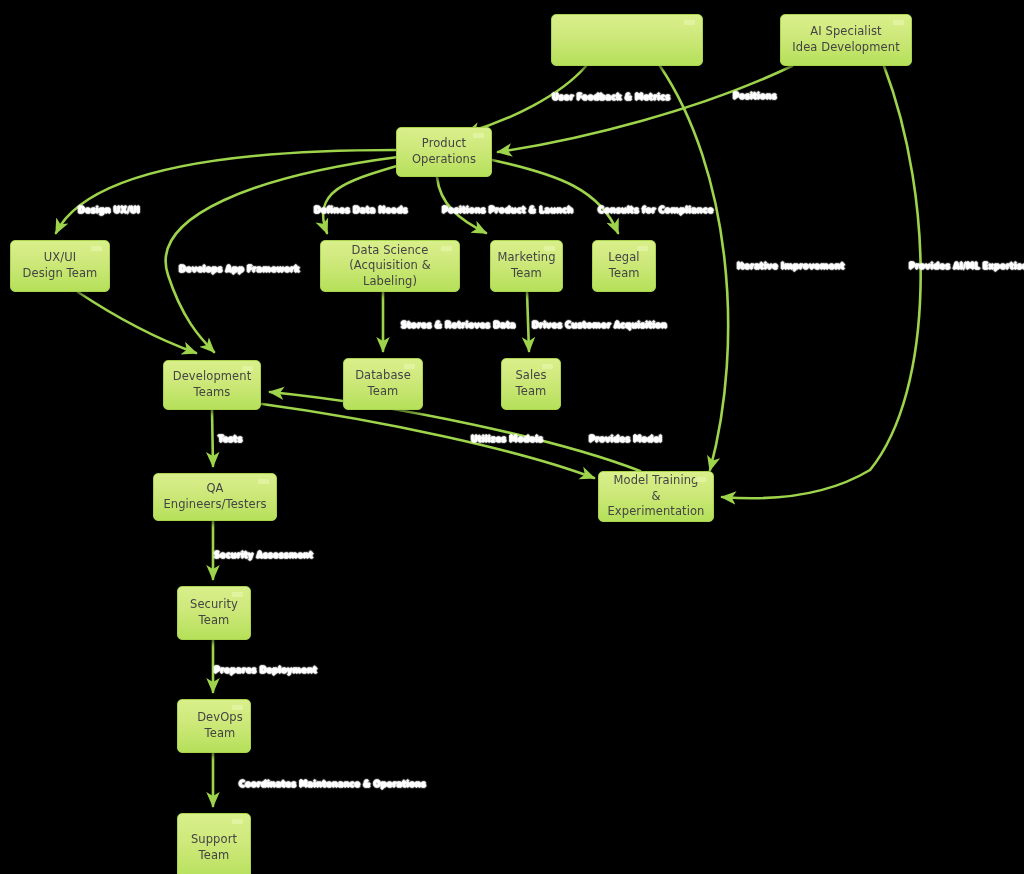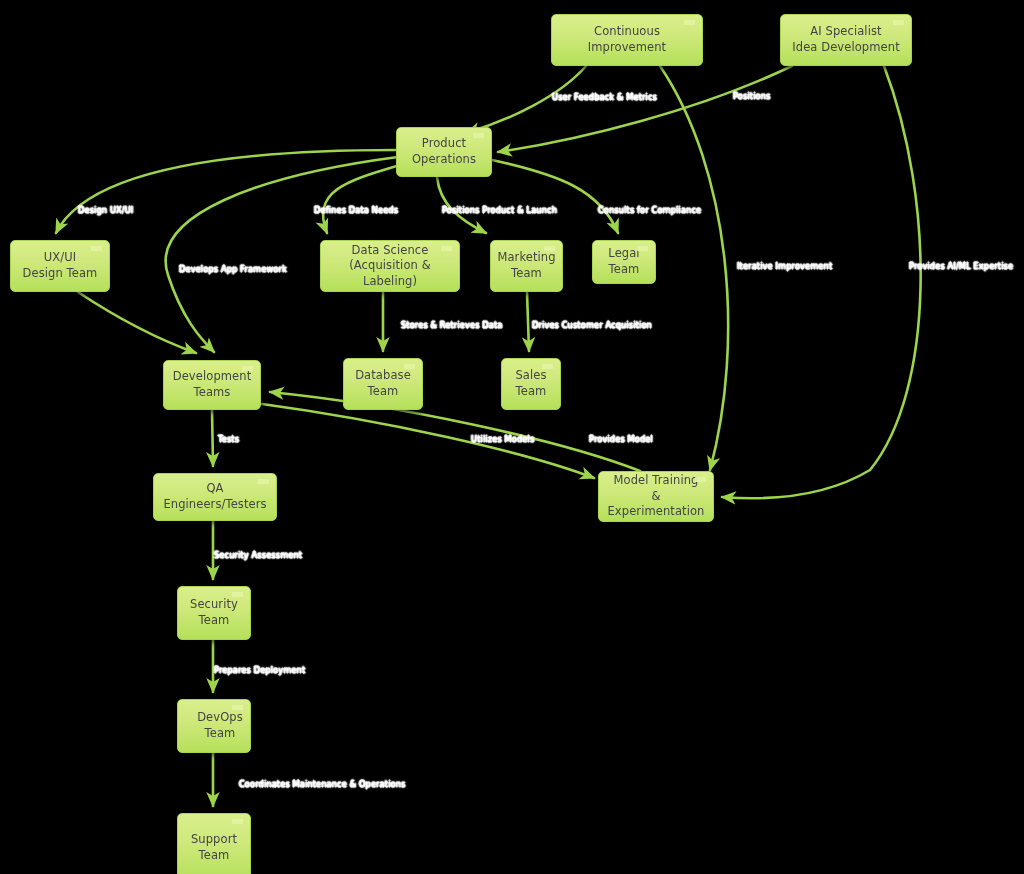--- a/index.html
+++ b/index.html
@@ -51,21 +51,21 @@
     width: 11px;
     height: 5px;
     background: #e2f3a0;
     border-radius: 1px;
     opacity: 0.95;
   }
   .edge-label {
     position: absolute;
     z-index: 8;
     font-size: 8.2px;
-    font-weight: normal;
+    font-weight: bold;
     color: #ffffff;
     white-space: nowrap;
     letter-spacing: 0.15px;
     text-shadow:
       0 0 2px #ffffff, 0 0 2px #ffffff,
       1px 0 1px #ffffff, -1px 0 1px #ffffff,
       0 1px 1px #ffffff, 0 -1px 1px #ffffff;
     transform: translateY(-50%);
     text-align: right;
   }
@@ -117,21 +117,20 @@
 
       <path d="M 660,66 C 730,170 745,340 710,470"></path>
 
       <path d="M 884,66 C 935,200 935,390 870,470 C 820,500 760,500 722,497"></path>
     </g>
   </svg>
 
   <div id="nodes-root">
       <div class="node" style="left: 551px; top: 14px; width: 152px; height: 52px;">
         <span class="corner-tab"></span>
-        <span class="label">Continuous Improvement</span>
       </div>
       <div class="node" style="left: 780px; top: 14px; width: 132px; height: 52px;">
         <span class="corner-tab"></span>
         <span class="label">AI Specialist
 Idea Development</span>
       </div>
       <div class="node" style="left: 396px; top: 127px; width: 96px; height: 50px;">
         <span class="corner-tab"></span>
         <span class="label">Product
 Operations</span>
@@ -144,21 +143,21 @@
       <div class="node" style="left: 320px; top: 240px; width: 140px; height: 52px;">
         <span class="corner-tab"></span>
         <span class="label">Data Science
 (Acquisition &amp; Labeling)</span>
       </div>
       <div class="node" style="left: 490px; top: 240px; width: 73px; height: 52px;">
         <span class="corner-tab"></span>
         <span class="label">Marketing
 Team</span>
       </div>
-      <div class="node" style="left: 592px; top: 240px; width: 64px; height: 44px;">
+      <div class="node" style="left: 592px; top: 240px; width: 64px; height: 52px; text-align: right;">
         <span class="corner-tab"></span>
         <span class="label">Legal
 Team</span>
       </div>
       <div class="node" style="left: 163px; top: 360px; width: 98px; height: 50px;">
         <span class="corner-tab"></span>
         <span class="label">Development
 Teams</span>
       </div>
       <div class="node" style="left: 343px; top: 358px; width: 80px; height: 52px;">

